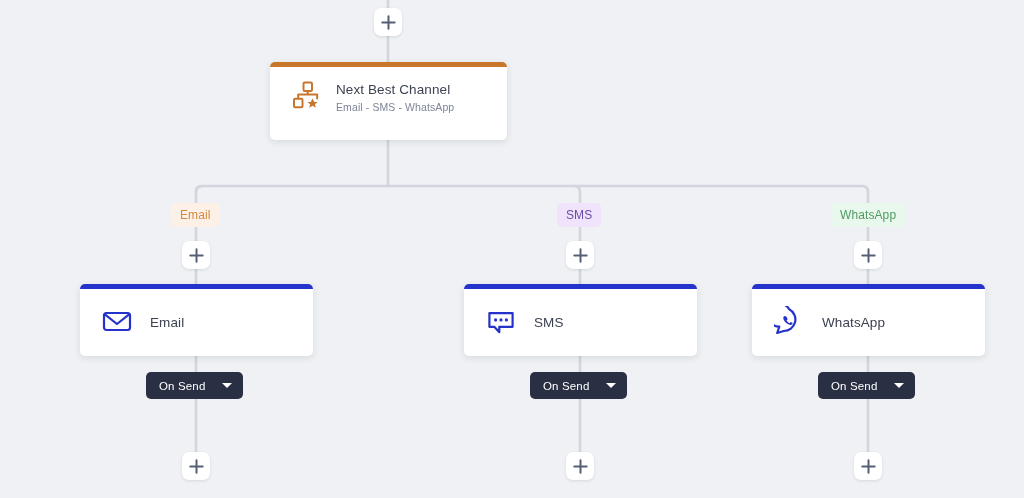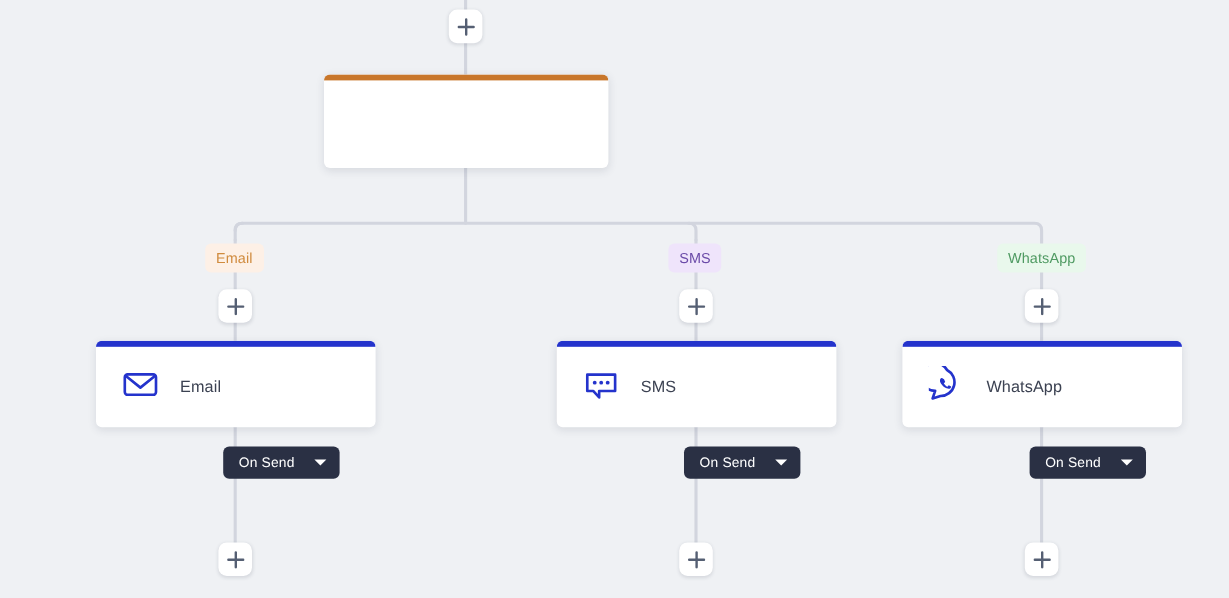--- a/index.html
+++ b/index.html
@@ -85,21 +85,20 @@
   .pill {
     position: absolute;
     top: 372px;
     height: 27px;
     background: #2a3044;
     border-radius: 5px;
     display: flex; align-items: center;
     padding: 0 11px 0 13px;
     gap: 17px;
     cursor: pointer;
-    margin-left: 40px;
   }
   .pill-label { font-size: 11.5px; color: #ffffff; letter-spacing: .15px; }
   .caret {
     width: 0; height: 0;
     border-left: 5px solid transparent;
     border-right: 5px solid transparent;
     border-top: 5px solid #ffffff;
   }
 </style>
 </head>
@@ -135,20 +134,34 @@
   <div class="plus" style="left:374px; top:8px;">
     <span>
       <svg width="15" height="15" viewBox="0 0 15 15">
         <path d="M7.5 1.3 V13.7 M1.3 7.5 H13.7" stroke="#555f73" stroke-width="2" stroke-linecap="round"></path>
       </svg>
     </span>
   </div>
 
   <div class="card root-card">
     <div class="card-accent" style="background:#c8762a;"></div>
+    <div class="root-body">
+      <span>
+        <svg width="30" height="30" viewBox="0 0 30 30">
+          <rect x="11.5" y="2.5" width="8.5" height="8.5" rx="1.2" fill="none" stroke="#c8762a" stroke-width="2"></rect>
+          <path d="M15.7 11 V14.5 M6.2 18.5 V14.5 H25.2 V18.5" fill="none" stroke="#c8762a" stroke-width="2" stroke-linecap="round" stroke-linejoin="round"></path>
+          <rect x="2" y="18.8" width="8.5" height="8.5" rx="1.2" fill="none" stroke="#c8762a" stroke-width="2"></rect>
+          <path d="M25.2 18.2 l2.0 4.1 4.0 0 -3.3 2.6 1.3 4.3 -4.0-2.6 -4.0 2.6 1.3-4.3 -3.3-2.6 4.0 0 Z" transform="translate(-4.6,0) scale(0.86) translate(4.0,3.2)" fill="#c8762a"></path>
+        </svg>
+      </span>
+      <div class="root-text">
+        <div class="root-title">Next Best Channel</div>
+        <div class="root-sub">Email - SMS - WhatsApp</div>
+      </div>
+    </div>
   </div>
 
   <div class="branch-label" style="left:171px; top:203px; background:#fdf0e6; color:#d08b3e;">
     <span>Email</span>
   </div>
   <div class="branch-label" style="left:557px; top:203px; background:#efe4fb; color:#6b4ba8;">
     <span>SMS</span>
   </div>
   <div class="branch-label" style="left:831px; top:203px; background:#e9f8ec; color:#4f9a62;">
     <span>WhatsApp</span>

